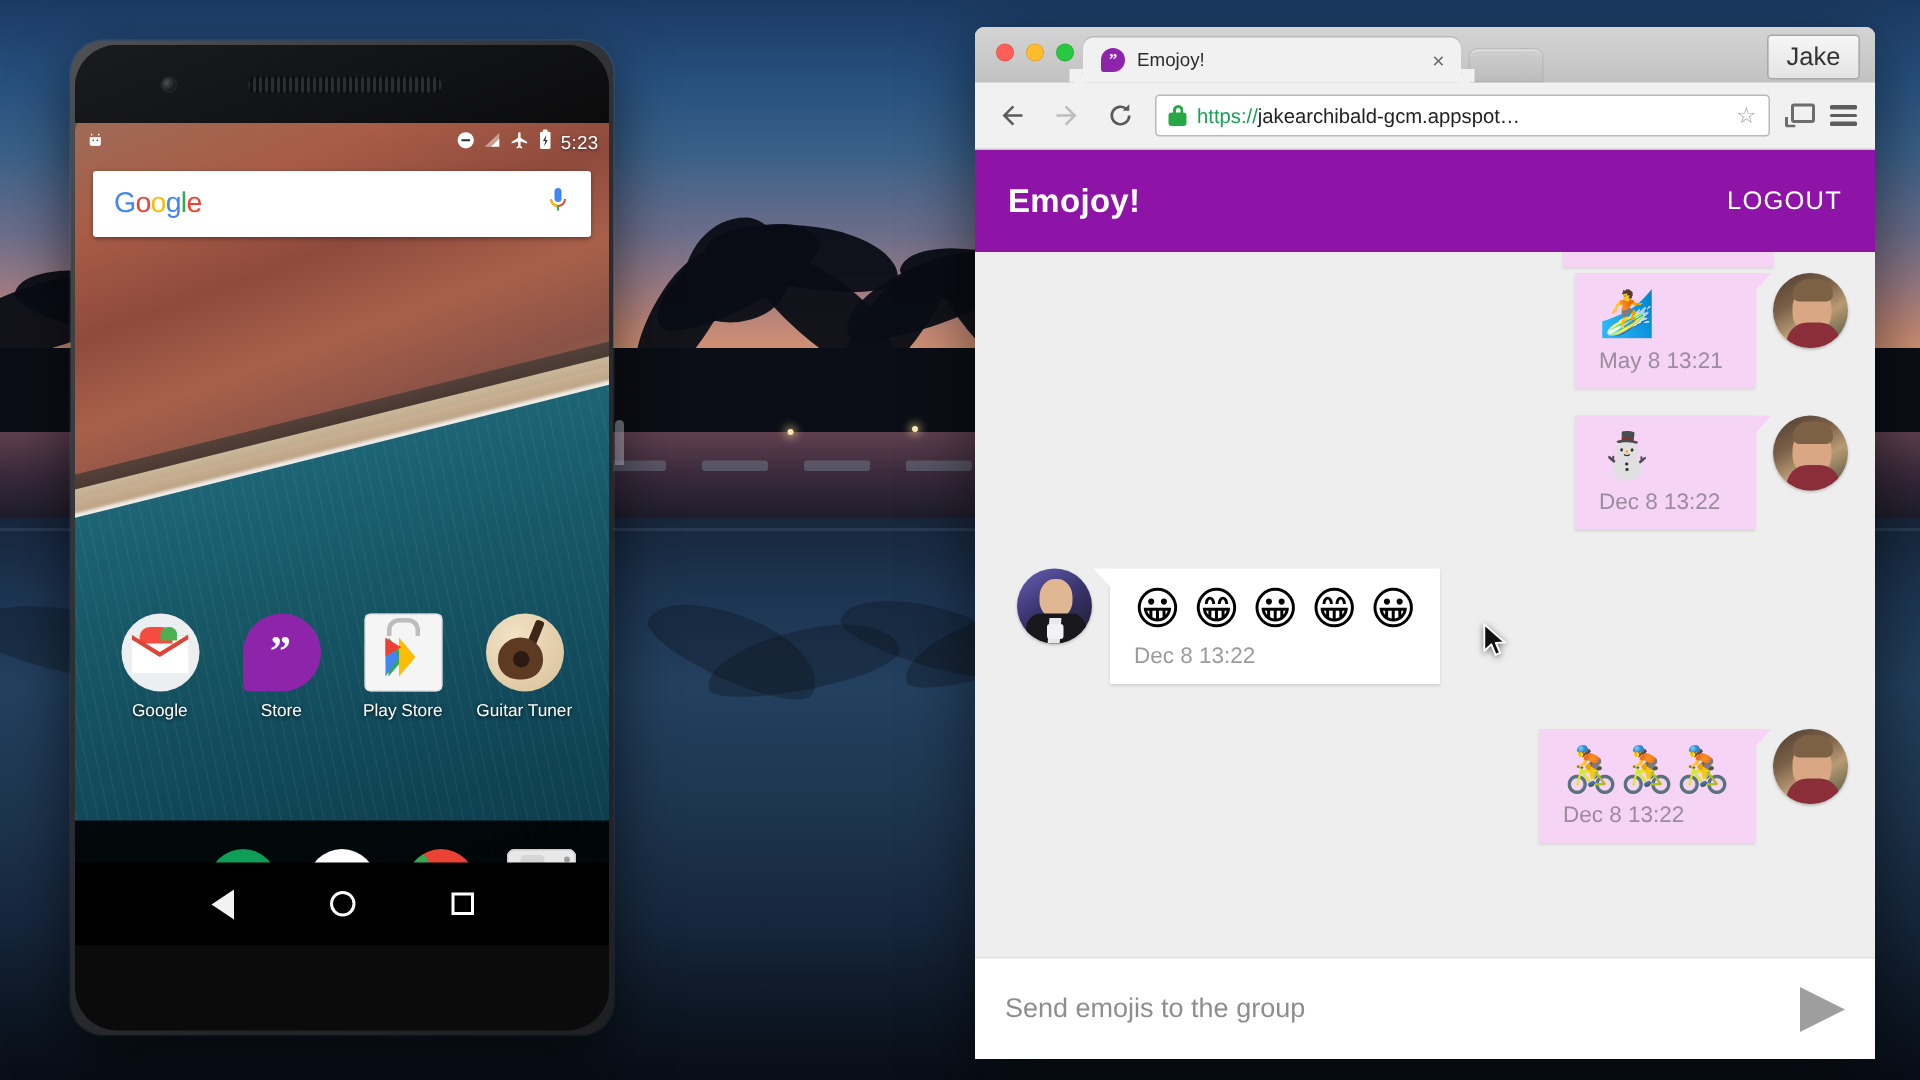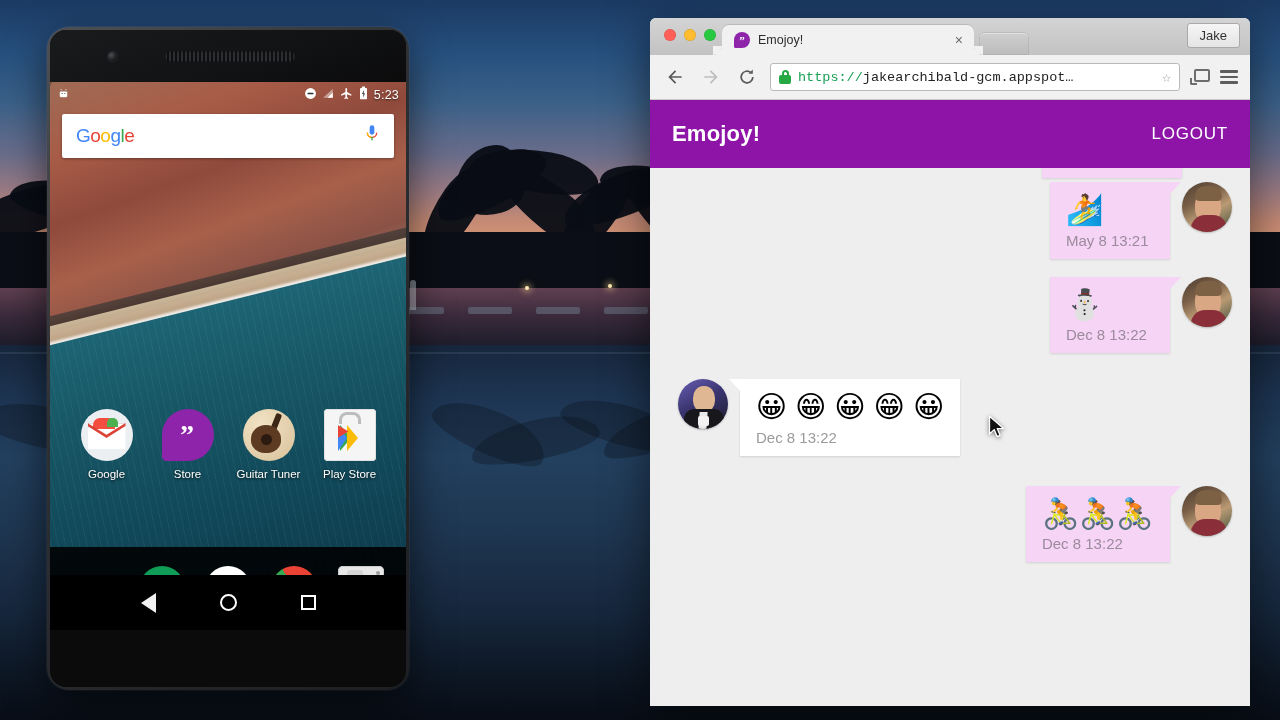--- a/index.html
+++ b/index.html
@@ -72,21 +72,21 @@
     left: 47px; top: 27px;
     width: 362px; height: 663px;
     background: linear-gradient(135deg, #4e5053 0%, #2d2f32 40%, #1d1f22 100%);
     border-radius: 22px;
     box-shadow: 0 14px 40px rgba(0,0,0,.6), 0 0 0 1px rgba(255,255,255,.07);
     padding: 3px;
   }
   #phone-inner {
     width: 100%; height: 100%;
     background: #0b0b0c;
-    border-radius: 16px;
+    border-radius: 28px;
     overflow: hidden;
     position: relative;
   }
   #phone-bezel-top {
     position: relative;
     height: 52px;
     background: linear-gradient(160deg, #1a1b1d 0%, #111214 60%, #0b0b0c 100%);
   }
   #front-cam {
     position: absolute; left: 58px; top: 22px;
@@ -312,21 +312,21 @@
   #newtab {
     width: 48px; height: 21px;
     margin-left: 6px; margin-bottom: 1px;
     background: linear-gradient(to bottom,#cfcfcf,#bcbcbc);
     border-radius: 5px 5px 0 0;
     box-shadow: inset 0 1px 0 rgba(255,255,255,.4), 0 0 0 1px rgba(0,0,0,.08);
   }
   #profile-btn {
     position:absolute; right:10px; top:5px;
     padding: 4px 12px;
-    font-size: 13px; color:#333;
+    font-size: 17px; color:#333;
     background: linear-gradient(to bottom,#f6f6f6,#e4e4e4);
     border: 1px solid #a9a9a9;
     border-radius: 3px;
     text-align: right;
   }
   #toolbar {
     height: 45px;
     background: #f1f1f1;
     display: flex; align-items: center;
     padding: 0 12px;
@@ -336,21 +336,20 @@
   .navbtn { width:26px;height:26px; display:flex;align-items:center;justify-content:center; font-size:21px; color:#5a5a5a; }
   .navbtn.dis { color:#bdbdbd; }
   #omnibox {
     flex: 1; height: 28px;
     background: #fff;
     border: 1px solid #b9b9b9;
     border-radius: 3px;
     display: flex; align-items: center;
     padding: 0 8px;
     gap: 7px;
-    font-family: Liberation Mono, monospace;
   }
   .lock {
     width: 12px; height: 14px; position: relative; flex:0 0 12px;
   }
   .lock-b { position:absolute; bottom:0; width:12px;height:9px;background:#26a844;border-radius:2px;}
   .lock-s { position:absolute; top:0; left:2.5px; width:7px;height:7px;border:2px solid #26a844;border-bottom:none;border-radius:4px 4px 0 0;}
   .url { font-size: 13.5px; color:#222; white-space:nowrap; overflow:hidden; flex:1;}
   .url .sch { color:#18a055; }
   .star { margin-left:auto; font-size:15px; color:#9a9a9a; }
   .cast-ic { width:20px;height:16px;position:relative; flex:0 0 20px;}
@@ -602,36 +601,36 @@
           </div>
           <div class="app-label">Google</div>
         </div>
         <div class="app">
           <div class="app-ic ic-emojoy">
               <span class="quotes">”</span>
             </div>
           <div class="app-label">Store</div>
         </div>
         <div class="app">
-          <div class="app-ic ic-guitar">
-            <div class="gt-neck"></div>
-              <div class="gt-body"></div>
-              <div class="gt-hole"></div>
-          </div>
-          <div class="app-label">Guitar Tuner</div>
-        </div>
-        <div class="app">
           <div class="app-ic ic-play">
             <div class="ps-handle"></div>
             <div class="ps-g"></div>
               <div class="ps-y"></div>
               <div class="ps-b"></div>
               <div class="ps-r"></div>
           </div>
           <div class="app-label">Play Store</div>
+        </div>
+        <div class="app">
+          <div class="app-ic ic-guitar">
+            <div class="gt-neck"></div>
+              <div class="gt-body"></div>
+              <div class="gt-hole"></div>
+          </div>
+          <div class="app-label">Guitar Tuner</div>
         </div>
       </div>
 
       <div id="dock">
         <div class="dk dk-phone">
           <svg width="32" height="32" viewBox="0 0 24 24">
               <path fill="#29b6f6" d="M6.6 10.8a15.5 15.5 0 0 0 6.6 6.6l2.2-2.2a1 1 0 0 1 1-.25 11.3 11.3 0 0 0 3.5.56 1 1 0 0 1 1 1V20a1 1 0 0 1-1 1A17 17 0 0 1 3 4a1 1 0 0 1 1-1h3.5a1 1 0 0 1 1 1c0 1.25.2 2.45.56 3.5a1 1 0 0 1-.25 1l-2.2 2.3z"></path>
             </svg>
         </div>
         <div class="dk dk-hang">
@@ -779,17 +778,21 @@
           <span>🚴</span>
         </div>
         <div class="stamp">Dec 8 13:22</div>
       </div>
       <div class="avatar av-jake">
           <i></i>
         </div>
     </div>
   </div>
 
+  <div id="composer">
+    <input id="composer-input" type="text" placeholder="Send emojis to the group" style="">
+    <div id="send-btn"></div>
+  </div>
 </div>
 
 <svg id="cursor" viewBox="0 0 18 24" style="left: 988px; top: 415px;">
   <path d="M1.5 1.2 L1.5 19 L6.2 14.6 L9.1 21.6 L12.1 20.3 L9.2 13.6 L15.3 13.3 Z" fill="#111" stroke="#fff" stroke-width="1.3" stroke-linejoin="round"></path>
 </svg>
 
 </body></html>

